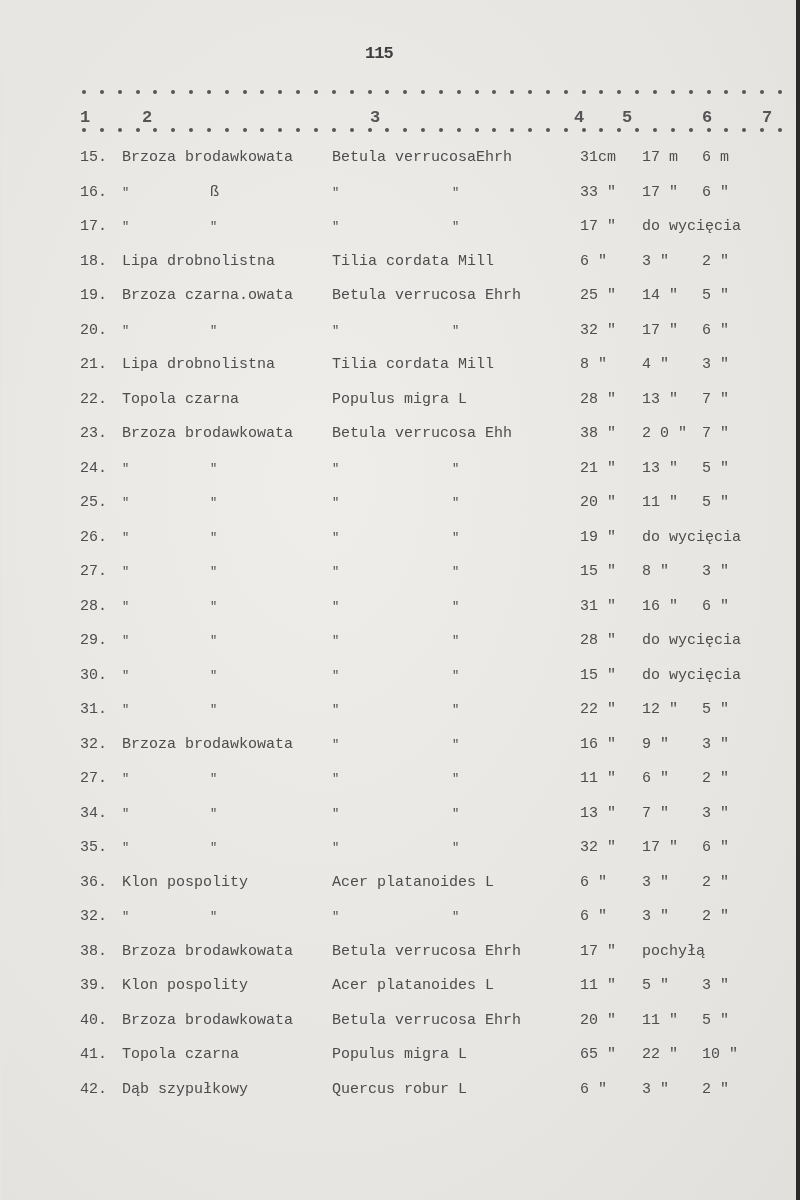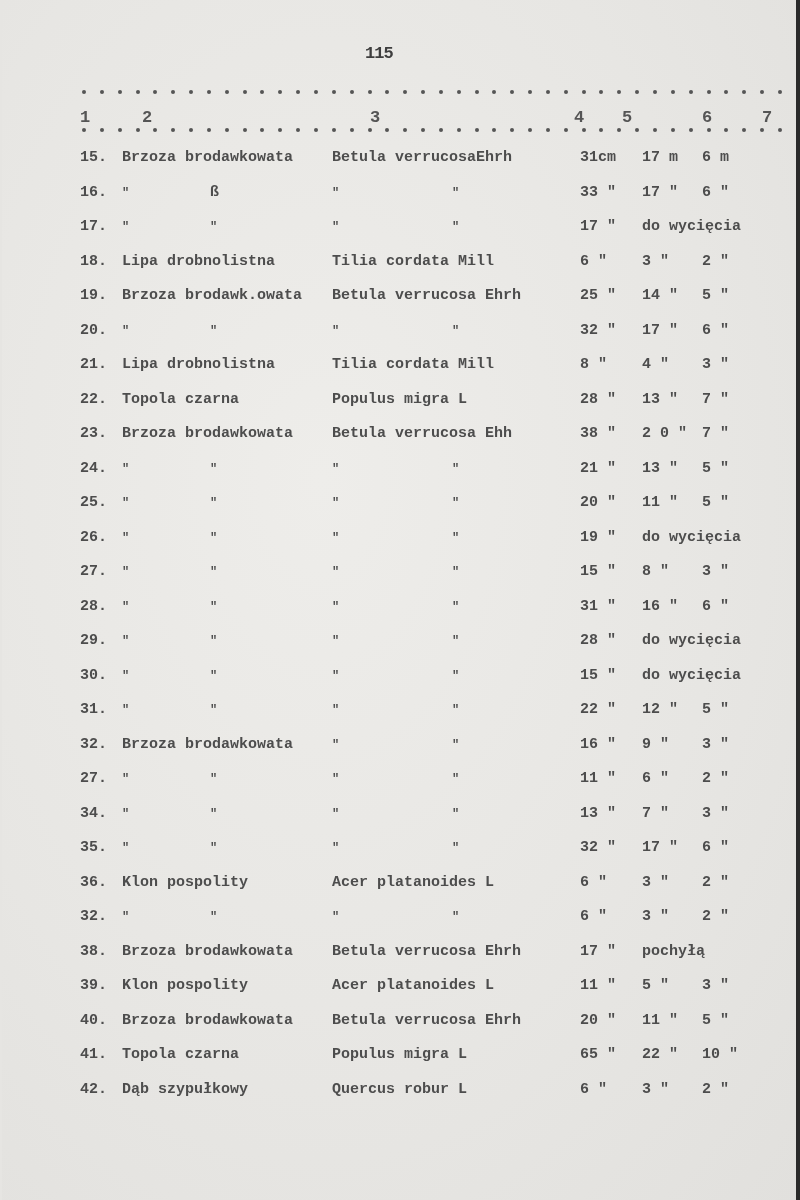--- a/index.html
+++ b/index.html
@@ -68,21 +68,21 @@
     .rows {
       position: absolute;
       left: 0;
       top: 145px;
       width: 796px;
     }
     .row {
       position: relative;
       height: 34.5px;
       font-size: 15px;
-      font-weight: bold;
+      font-weight: normal;
       white-space: pre;
       color: #4d4d4d;
       padding-left: 36px;
     }
     .row > span {
       position: absolute;
       top: 4px;
     }
     .c-no { left: 78px; }
     .c-pl { left: 120px; text-align: right; }
@@ -193,21 +193,21 @@
       <span></span>
       <span></span>
       <span></span>
     </div>
 
   <div class="rows" id="rows">
       <div class="row"><span class="c-no">15.</span><span class="c-pl">Brzoza brodawkowata</span><span class="c-lat">Betula verrucosaEhrh</span><span class="c-d">31cm</span><span class="c-h">17 m</span><span class="c-a">6 m</span></div>
       <div class="row"><span class="c-no">16.</span><span class="c-pl ditto">"</span><span class="c-pl2">ß</span><span class="c-lat ditto">"</span><span class="c-lat2 ditto">"</span><span class="c-d">33 "</span><span class="c-h">17 "</span><span class="c-a">6 "</span></div>
       <div class="row"><span class="c-no">17.</span><span class="c-pl ditto">"</span><span class="c-pl2 ditto">"</span><span class="c-lat ditto">"</span><span class="c-lat2 ditto">"</span><span class="c-d">17 "</span><span class="c-note">do wycięcia</span></div>
       <div class="row"><span class="c-no">18.</span><span class="c-pl">Lipa drobnolistna</span><span class="c-lat">Tilia cordata Mill</span><span class="c-d">6 "</span><span class="c-h">3 "</span><span class="c-a">2 "</span></div>
-      <div class="row"><span class="c-no">19.</span><span class="c-pl">Brzoza brodawk.owata</span><span class="c-lat">Betula verrucosa Ehrh</span><span class="c-d">25 "</span><span class="c-h">14 "</span><span class="c-a">5 "</span></div>
+      <div class="row"><span class="c-no">19.</span><span class="c-pl">Brzoza czarna.owata</span><span class="c-lat">Betula verrucosa Ehrh</span><span class="c-d">25 "</span><span class="c-h">14 "</span><span class="c-a">5 "</span></div>
       <div class="row"><span class="c-no">20.</span><span class="c-pl ditto">"</span><span class="c-pl2 ditto">"</span><span class="c-lat ditto">"</span><span class="c-lat2 ditto">"</span><span class="c-d">32 "</span><span class="c-h">17 "</span><span class="c-a">6 "</span></div>
       <div class="row"><span class="c-no">21.</span><span class="c-pl">Lipa drobnolistna</span><span class="c-lat">Tilia cordata Mill</span><span class="c-d">8 "</span><span class="c-h">4 "</span><span class="c-a">3 "</span></div>
       <div class="row"><span class="c-no">22.</span><span class="c-pl">Topola czarna</span><span class="c-lat">Populus migra L</span><span class="c-d">28 "</span><span class="c-h">13 "</span><span class="c-a">7 "</span></div>
       <div class="row"><span class="c-no">23.</span><span class="c-pl">Brzoza brodawkowata</span><span class="c-lat">Betula verrucosa Ehh</span><span class="c-d">38 "</span><span class="c-h">2 0 "</span><span class="c-a">7 "</span></div>
       <div class="row"><span class="c-no">24.</span><span class="c-pl ditto">"</span><span class="c-pl2 ditto">"</span><span class="c-lat ditto">"</span><span class="c-lat2 ditto">"</span><span class="c-d">21 "</span><span class="c-h">13 "</span><span class="c-a">5 "</span></div>
       <div class="row"><span class="c-no">25.</span><span class="c-pl ditto">"</span><span class="c-pl2 ditto">"</span><span class="c-lat ditto">"</span><span class="c-lat2 ditto">"</span><span class="c-d">20 "</span><span class="c-h">11 "</span><span class="c-a">5 "</span></div>
       <div class="row"><span class="c-no">26.</span><span class="c-pl ditto">"</span><span class="c-pl2 ditto">"</span><span class="c-lat ditto">"</span><span class="c-lat2 ditto">"</span><span class="c-d">19 "</span><span class="c-note">do wycięcia</span></div>
       <div class="row"><span class="c-no">27.</span><span class="c-pl ditto">"</span><span class="c-pl2 ditto">"</span><span class="c-lat ditto">"</span><span class="c-lat2 ditto">"</span><span class="c-d">15 "</span><span class="c-h">8 "</span><span class="c-a">3 "</span></div>
       <div class="row"><span class="c-no">28.</span><span class="c-pl ditto">"</span><span class="c-pl2 ditto">"</span><span class="c-lat ditto">"</span><span class="c-lat2 ditto">"</span><span class="c-d">31 "</span><span class="c-h">16 "</span><span class="c-a">6 "</span></div>
       <div class="row"><span class="c-no">29.</span><span class="c-pl ditto">"</span><span class="c-pl2 ditto">"</span><span class="c-lat ditto">"</span><span class="c-lat2 ditto">"</span><span class="c-d">28 "</span><span class="c-note">do wycięcia</span></div>

